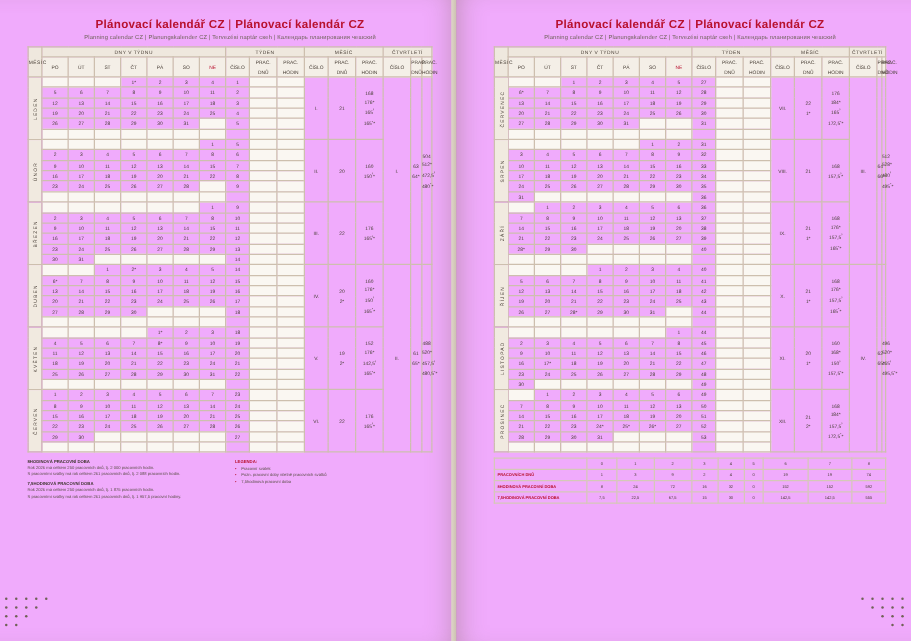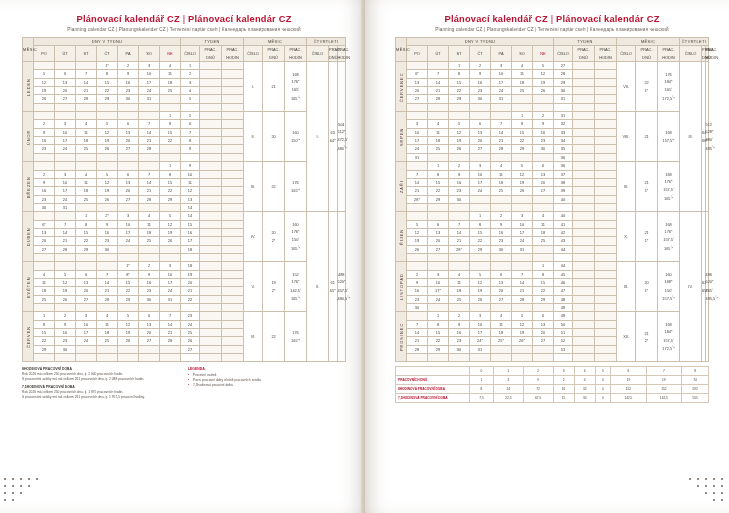--- a/index.html
+++ b/index.html
@@ -8,21 +8,21 @@
     background:#ffffff;
     font-family:"Liberation Sans", sans-serif;
     color:#2b2b2b;
   }
   .spread{
     position:relative;width:729px;height:513px;
     background:#f2ece4;
   }
   .page{
     position:absolute;top:0;height:513px;width:364px;
-    background:#ffffff;
+    background:#f0abfc;
   }
   .page.left{left:0;box-shadow:inset -14px 0 22px -14px rgba(120,100,80,.45);}
   .page.right{left:365px;box-shadow:inset 14px 0 22px -14px rgba(120,100,80,.45);}
   .gutter{
     position:absolute;left:361px;top:0;width:7px;height:513px;
     background:linear-gradient(90deg,#ded5c8,#cfc4b4,#ded5c8);
   }
   .inner{
     position:absolute;left:22px;right:18px;top:14px;bottom:10px;
   }

